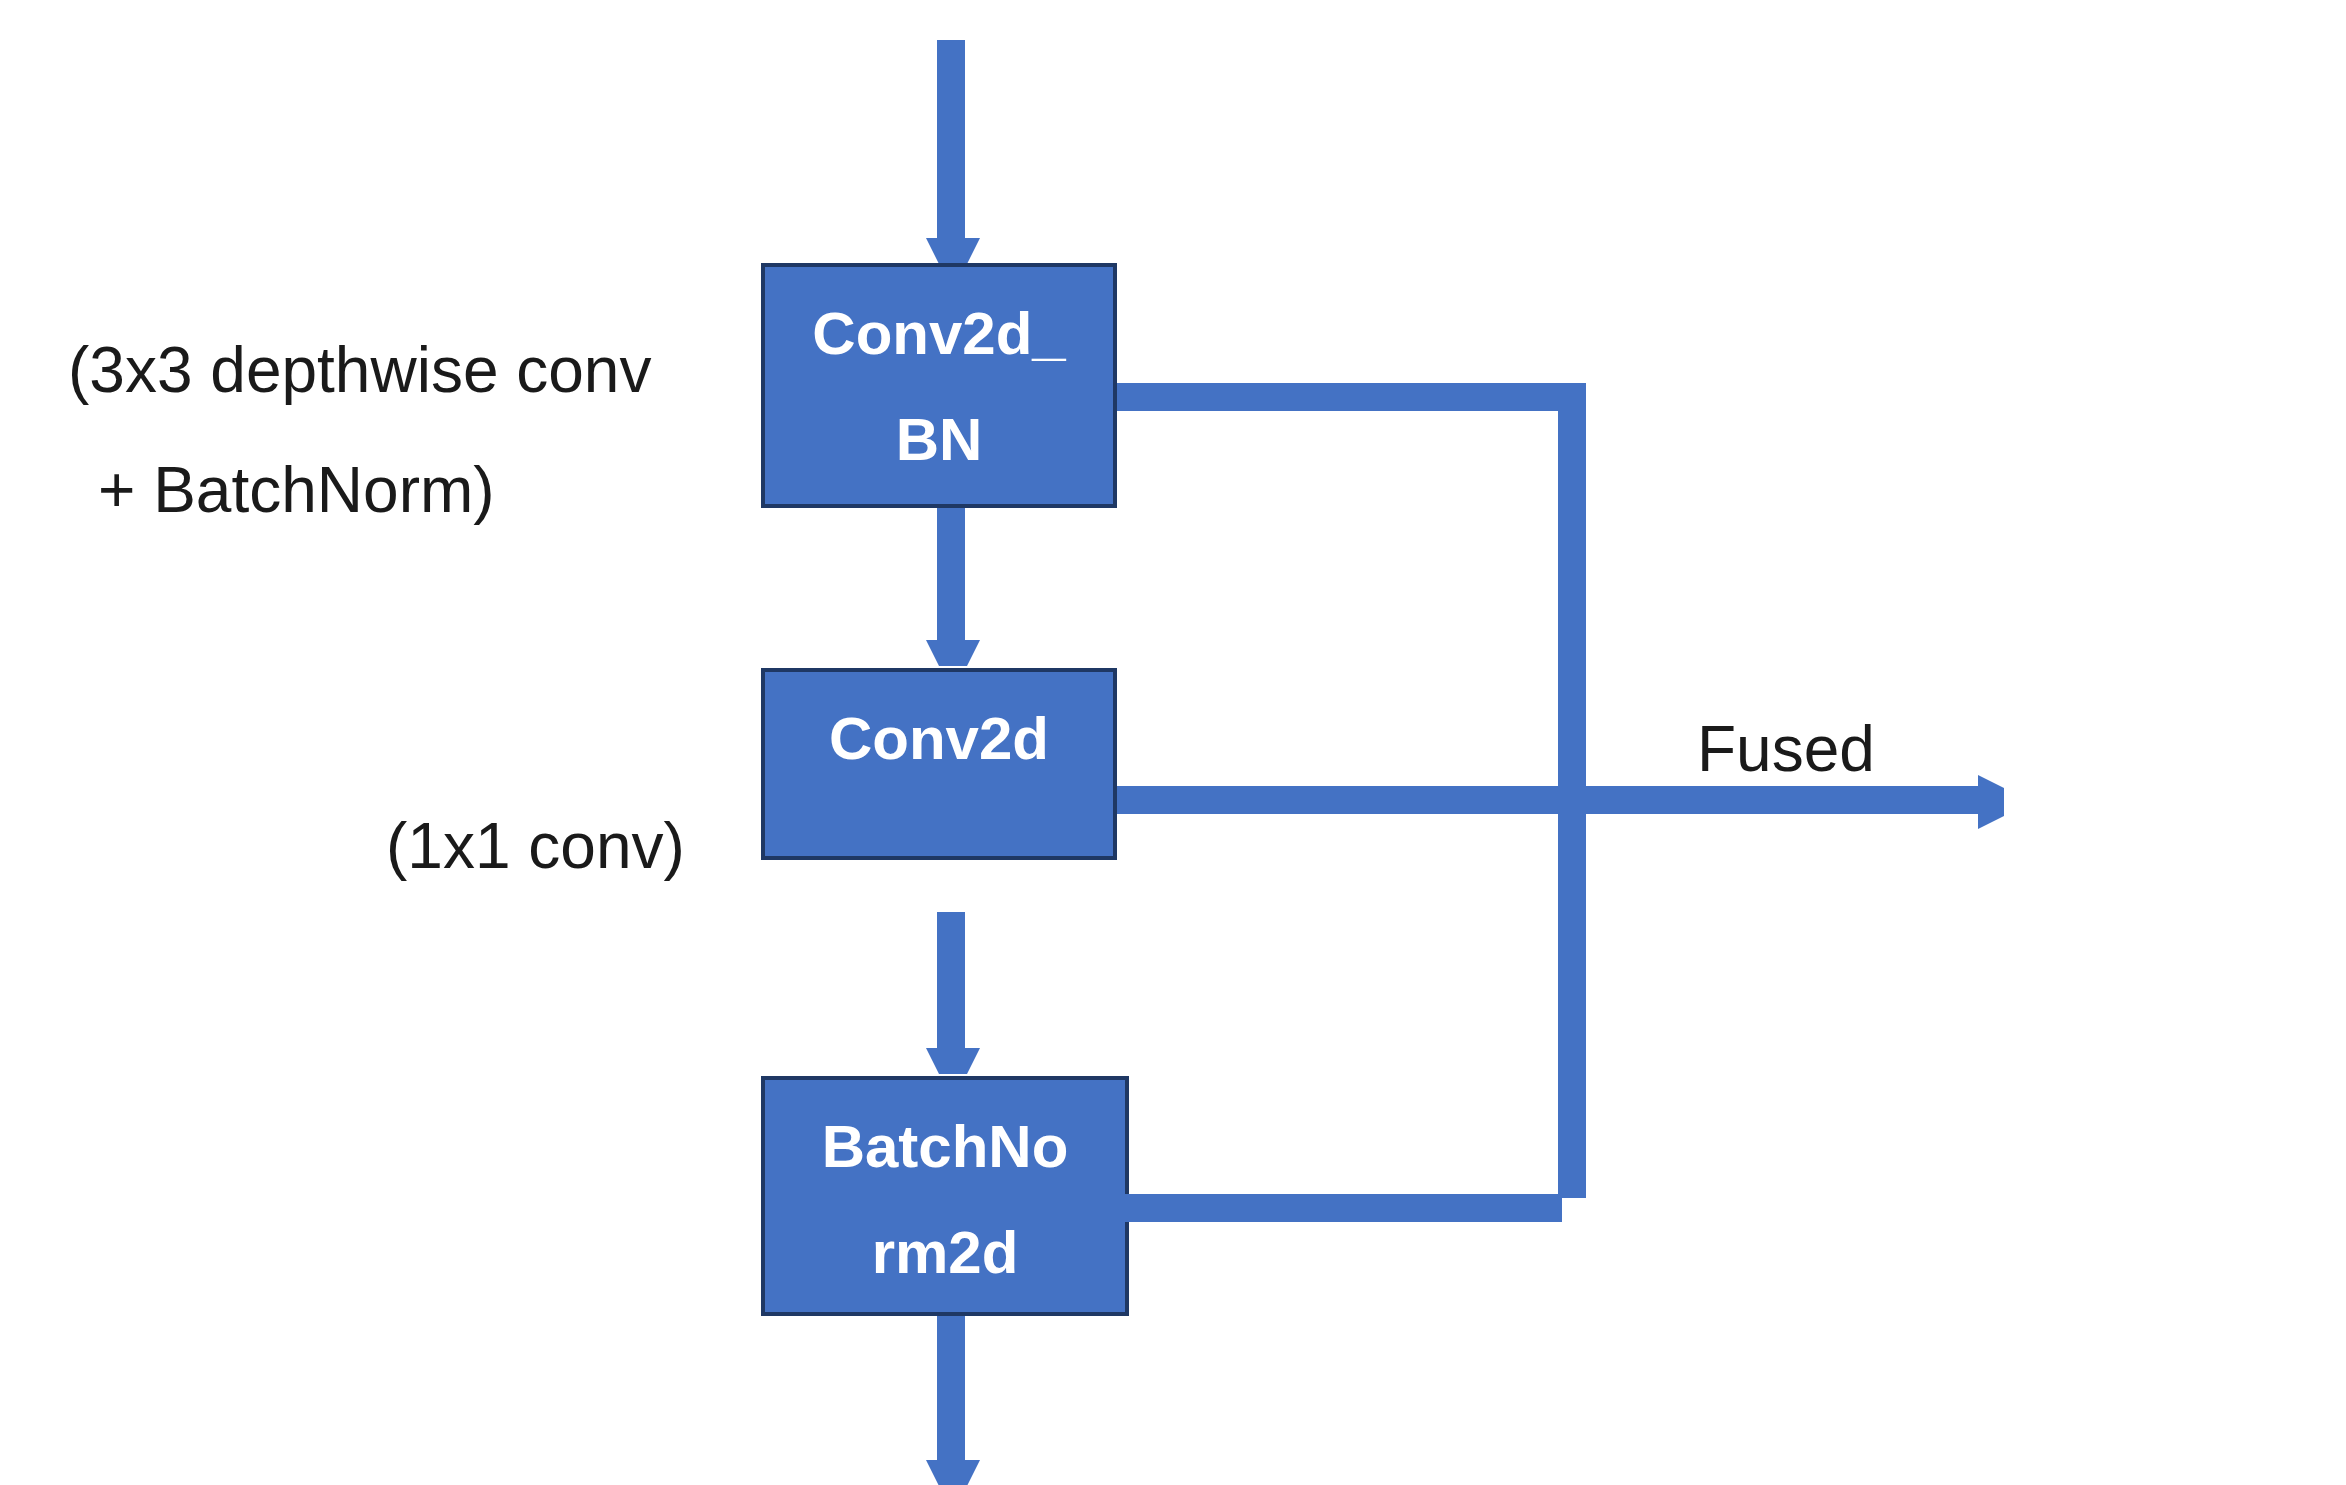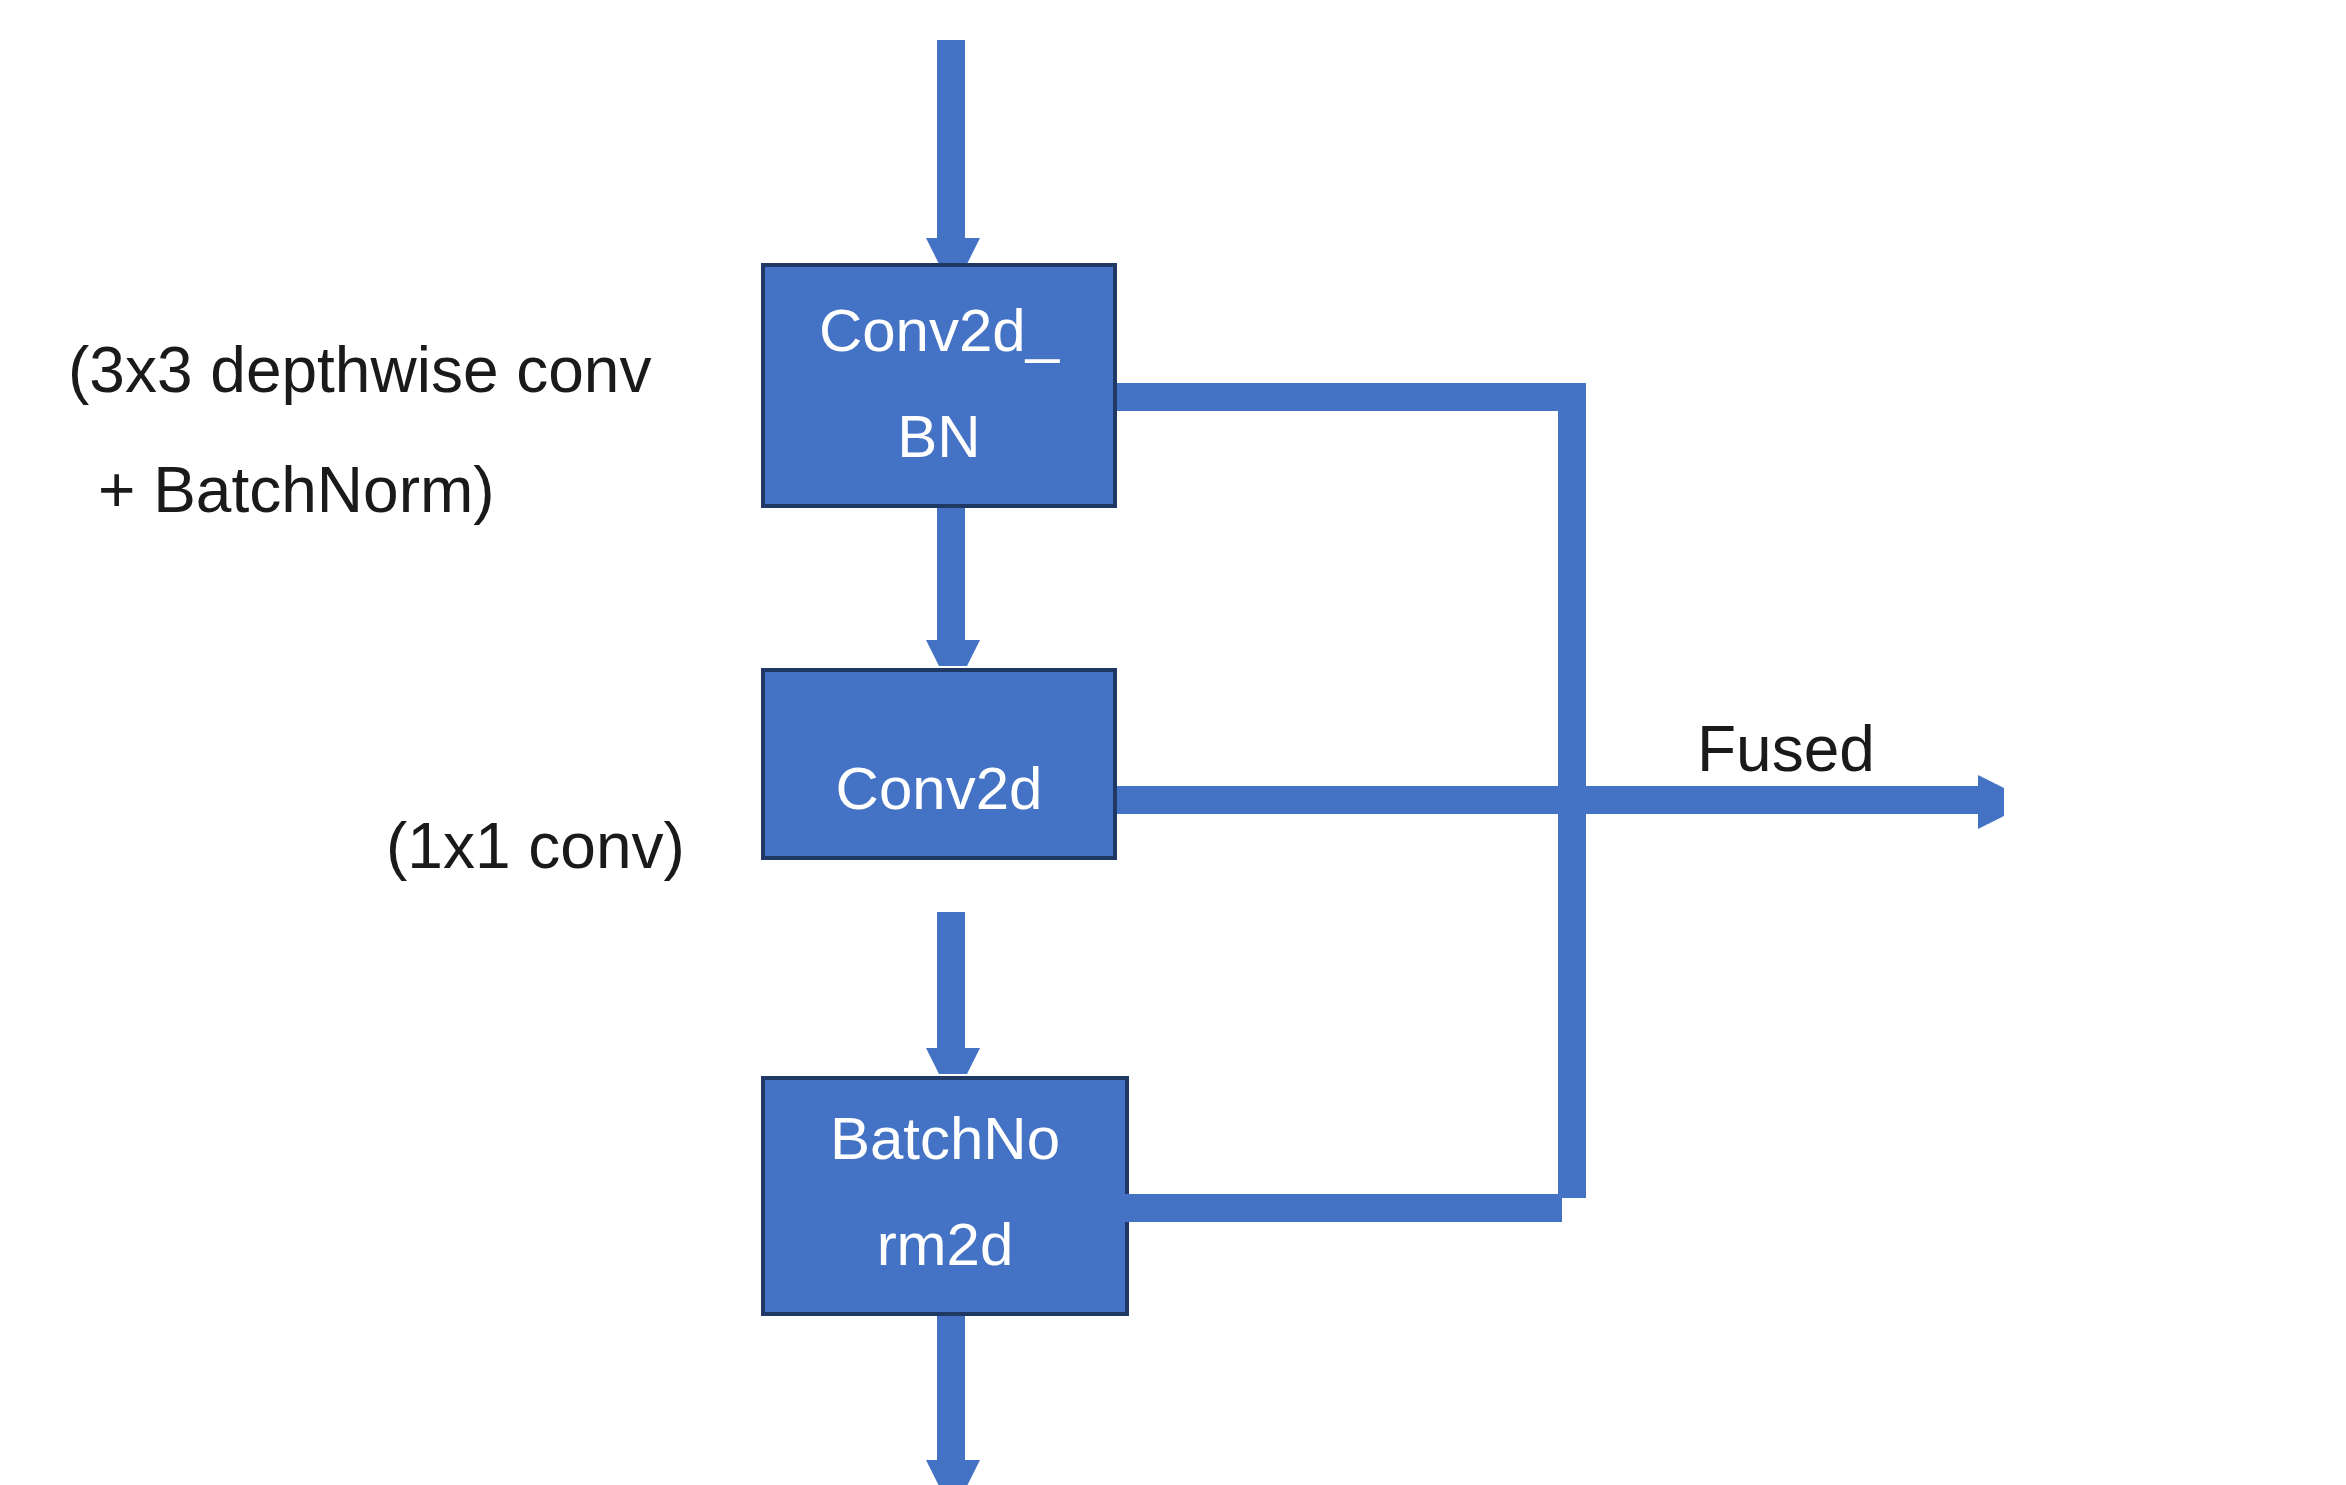--- a/index.html
+++ b/index.html
@@ -21,25 +21,25 @@
     overflow: hidden;
   }
   .node {
     position: absolute;
     background: var(--node-fill);
     border: 4px solid var(--node-border);
     color: var(--node-text);
     display: flex;
     flex-direction: column;
     align-items: center;
-    justify-content: flex-end;
+    justify-content: flex-start;
     text-align: center;
     font-size: 60px;
     line-height: 78px;
-    font-weight: 400;
+    font-weight: 700;
   }
   .node span { display: block; }
   .vline, .hline {
     position: absolute;
     background: var(--connector);
   }
   .vline { width: 4px; }
   .hline { height: 4px; }
   .head-down {
     position: absolute;

